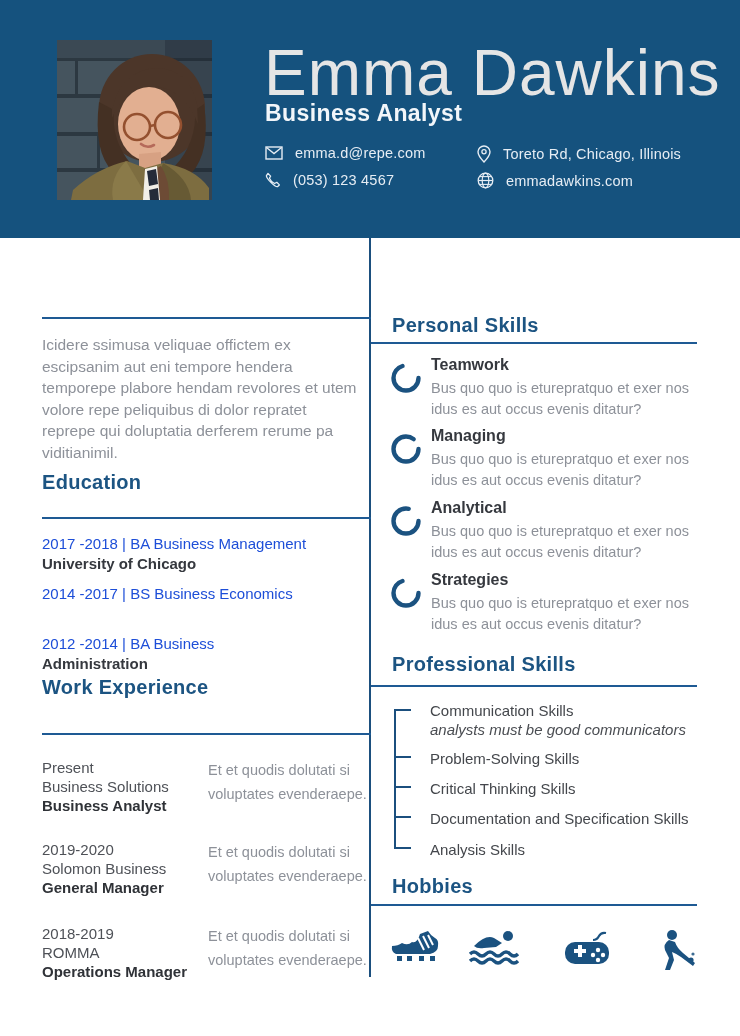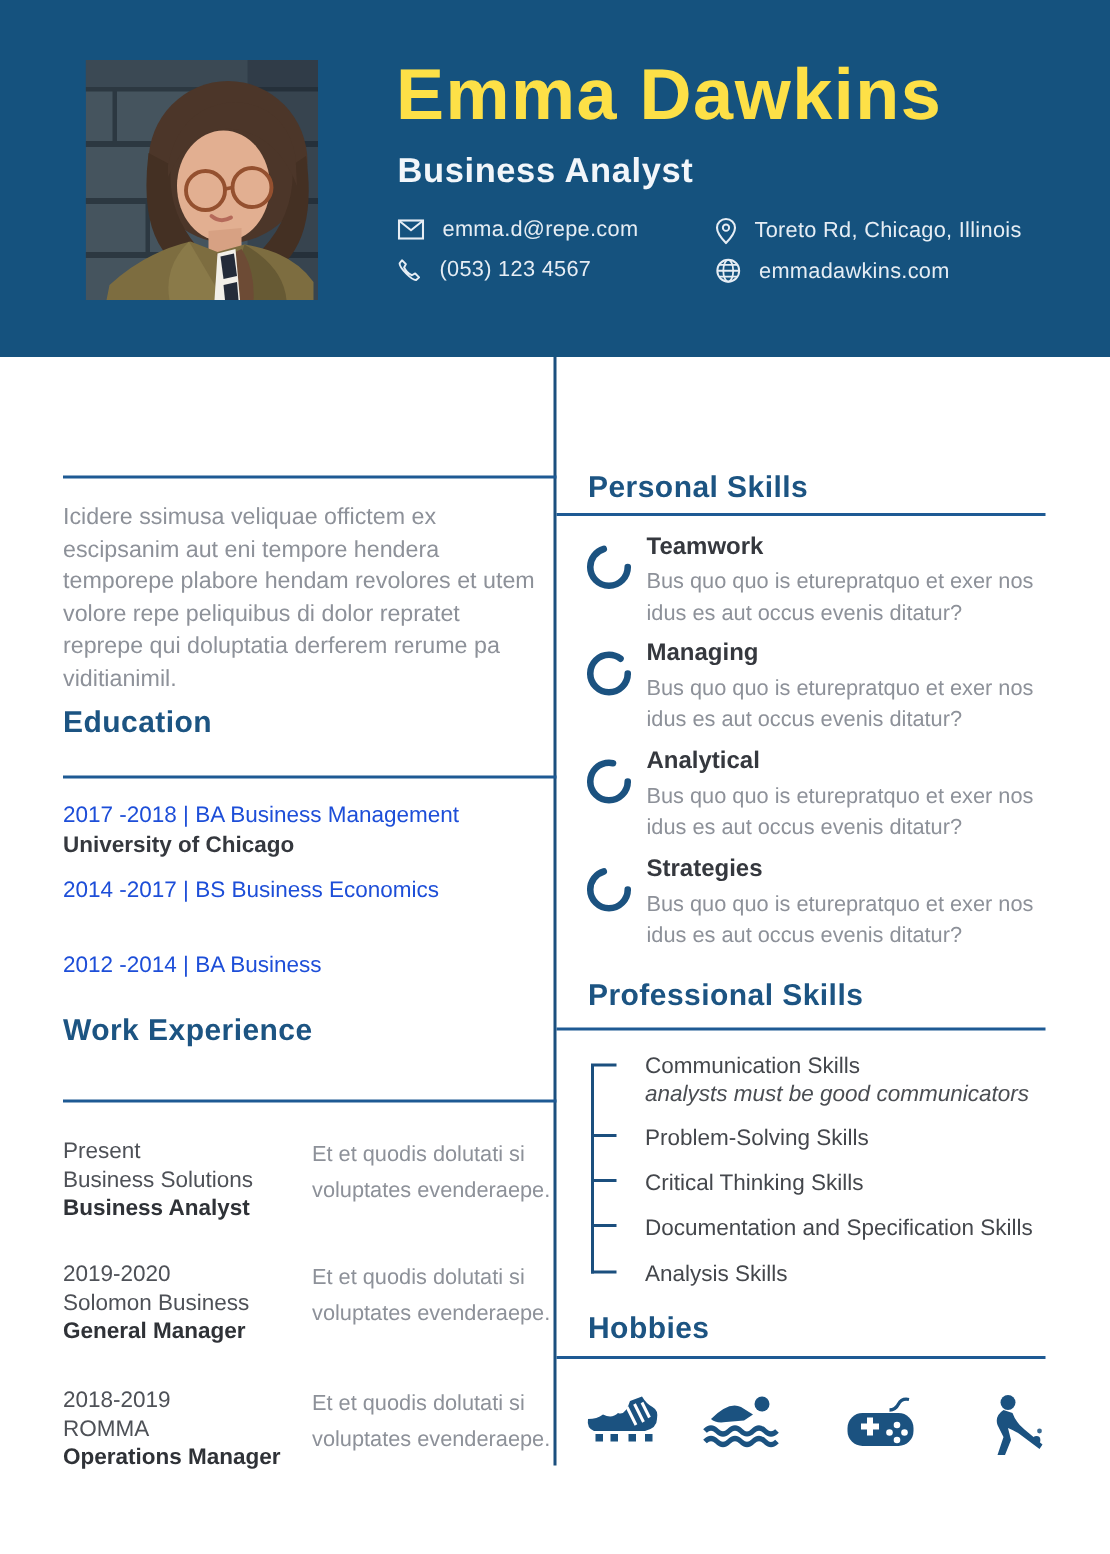--- a/index.html
+++ b/index.html
@@ -1,22 +1,22 @@
 <!DOCTYPE html>
 <html><head>
 <meta charset="utf-8">
 <style>
   html,body{margin:0;padding:0;background:#ffffff;}
   .page{position:relative;width:740px;height:1036px;background:#ffffff;overflow:hidden;
         font-family:"Liberation Sans",sans-serif;}
   
   .header{position:absolute;left:0;top:0;width:740px;height:238px;background:#15527e;}
   .photo{position:absolute;left:57px;top:40px;width:155px;height:160px;overflow:hidden;}
-  .name{position:absolute;left:264px;top:36px;margin:0;font-size:48px;font-weight:700;
-        color:#fde047;letter-spacing:1px;white-space:nowrap;}
+  .name{position:absolute;left:264px;top:36px;margin:0;font-size:64px;font-weight:400;
+        color:#e5e5e5;letter-spacing:1px;white-space:nowrap;}
   .job-title{position:absolute;left:265px;top:100px;margin:0;font-size:23px;font-weight:700;
         color:#f2f6fa;letter-spacing:.4px;}
   .contact{position:absolute;display:flex;align-items:center;gap:12px;color:#e6edf4;
         font-size:14.5px;letter-spacing:.2px;white-space:nowrap;}
   .contact svg{flex:0 0 auto;}
   .c1{left:265px;top:145px;} .c2{left:477px;top:145px;}
   .c3{left:265px;top:172px;} .c4{477px;top:172px;left:477px;}
   
   .vdivider{position:absolute;left:369px;top:238px;width:2px;height:739px;background:#1b4f7e;}
   
@@ -141,20 +141,21 @@
 
   <div class="edu-entry" style="top:534px;">
     <div class="edu-line1">2017 -2018 | BA Business Management</div>
     <div class="edu-line2">University of Chicago</div>
   </div>
   <div class="edu-entry" style="top:584px;">
     <div class="edu-line1">2014 -2017 | BS Business Economics</div>
   </div>
   <div class="edu-entry" style="top:634px;">
     <div class="edu-line1">2012 -2014 | BA Business</div>
+    <div class="edu-line2">Administration</div>
   </div>
 
   <h3 class="sec-h" style="left:42px;top:676px;">Work Experience</h3>
   <div class="rule" style="left:42px;top:733px;width:329px;"></div>
 
   <div class="we-entry" style="top:758px;">
     <div class="we-left">
       <div>Present</div>
       <div>Business Solutions</div>
       <div class="we-role">Business Analyst</div>

